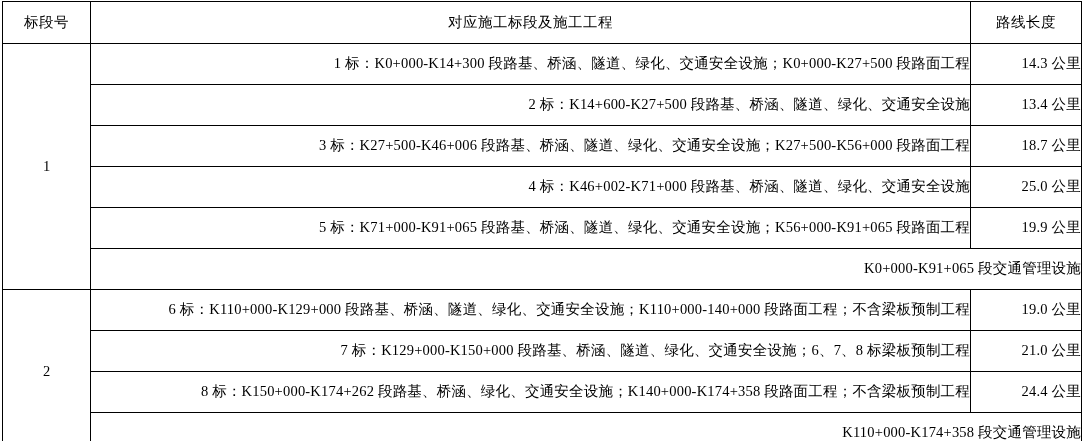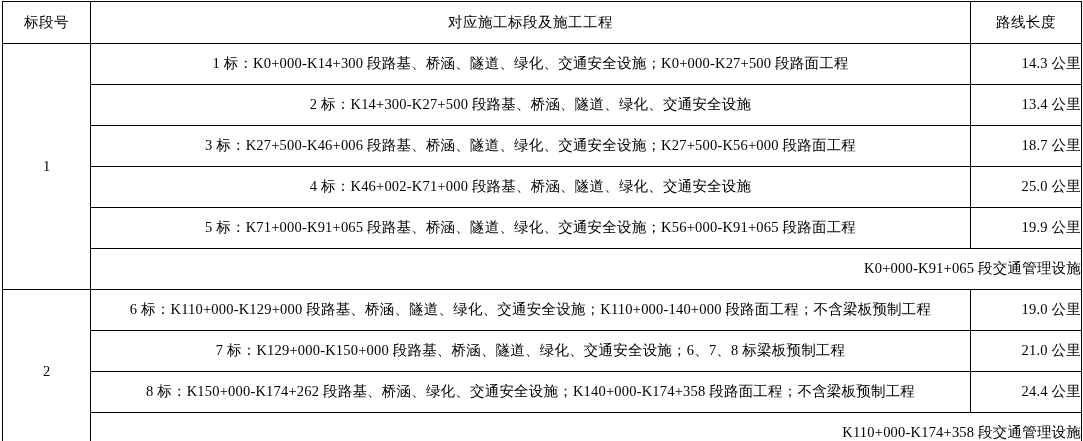--- a/index.html
+++ b/index.html
@@ -42,21 +42,21 @@
     height: 41px;
     text-align: center;
     font-size: 15px;
     letter-spacing: 0.5px;
   }
   td.lot-cell {
     text-align: center;
     font-size: 15px;
   }
   td.desc-cell {
-    text-align: center;
+    text-align: right;
     padding: 0 6px 0 7px;
     height: 40px;
     letter-spacing: 0.2px;
   }
   td.len-cell {
     text-align: right;
     height: 40px;
     letter-spacing: 0.2px;
   }
   td.note-cell {
@@ -84,21 +84,21 @@
       </tr>
     </thead>
     <tbody>
 
       <tr>
         <td class="lot-cell" rowspan="6">1</td>
         <td class="desc-cell">1 标：K0+000-K14+300 段路基、桥涵、隧道、绿化、交通安全设施；K0+000-K27+500 段路面工程</td>
         <td class="len-cell">14.3 公里</td>
       </tr>
       <tr>
-        <td class="desc-cell">2 标：K14+300-K27+500 段路基、桥涵、隧道、绿化、交通安全设施</td>
+        <td class="desc-cell">2 标：K14+600-K27+500 段路基、桥涵、隧道、绿化、交通安全设施</td>
         <td class="len-cell">13.4 公里</td>
       </tr>
       <tr>
         <td class="desc-cell">3 标：K27+500-K46+006 段路基、桥涵、隧道、绿化、交通安全设施；K27+500-K56+000 段路面工程</td>
         <td class="len-cell">18.7 公里</td>
       </tr>
       <tr>
         <td class="desc-cell">4 标：K46+002-K71+000 段路基、桥涵、隧道、绿化、交通安全设施</td>
         <td class="len-cell">25.0 公里</td>
       </tr>

